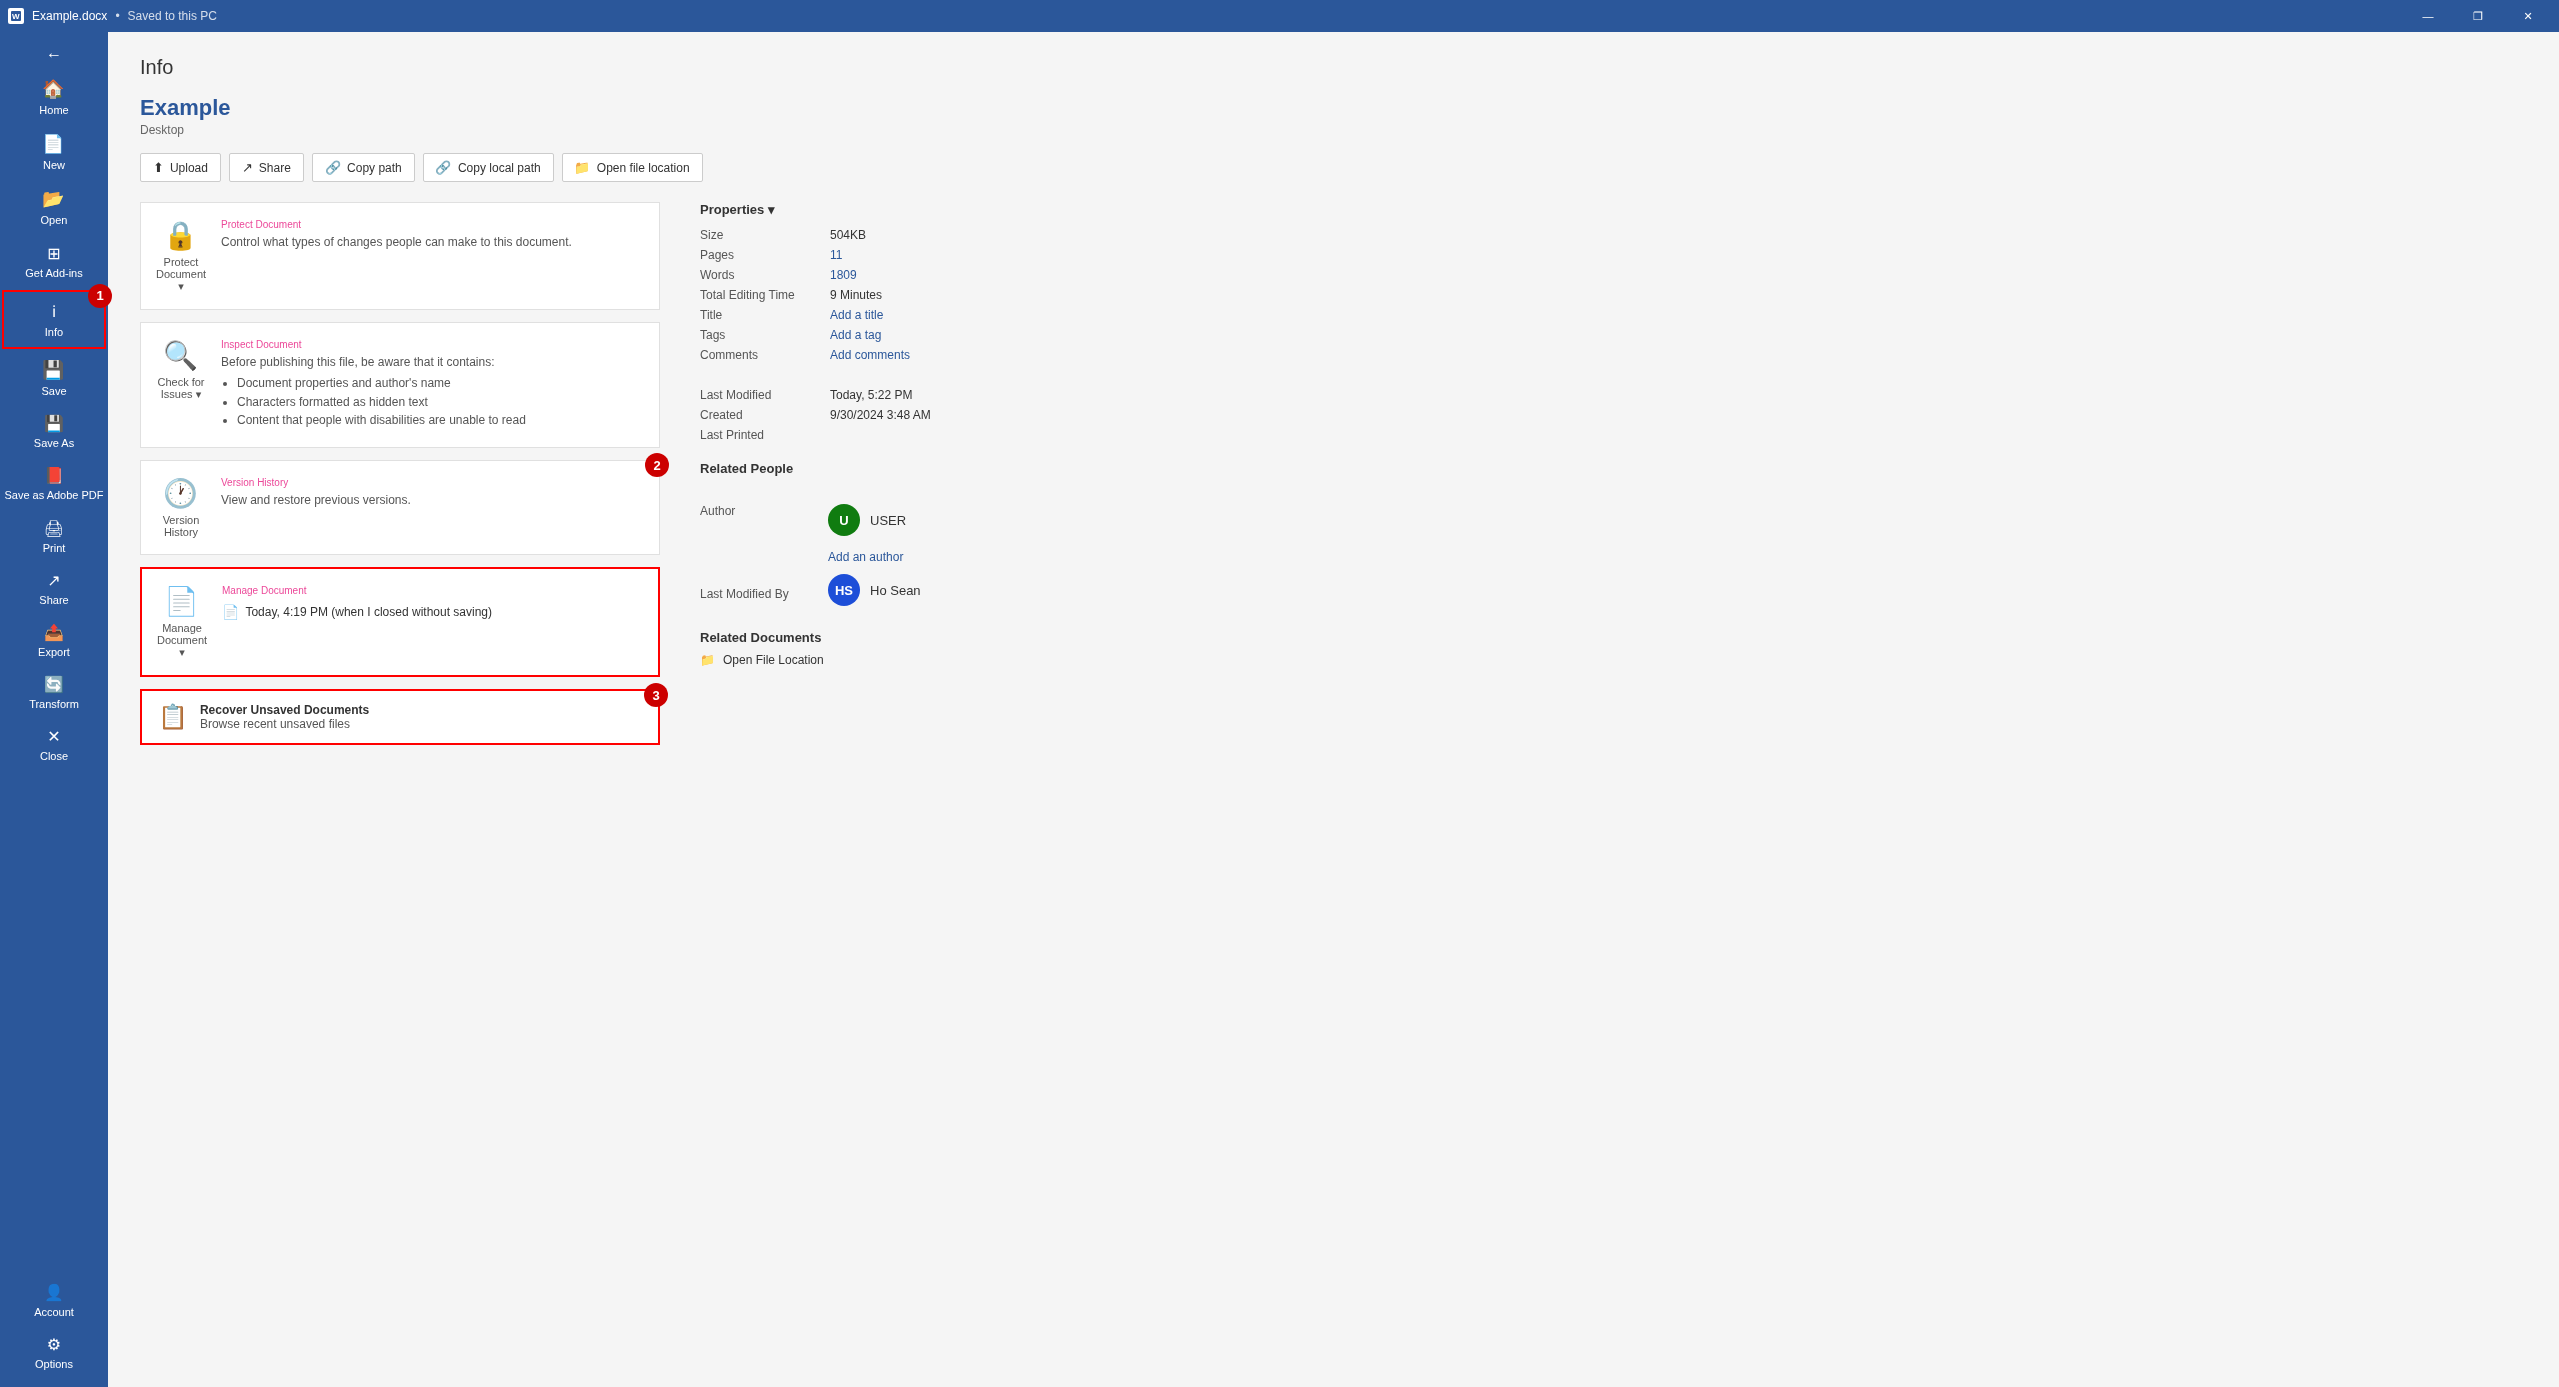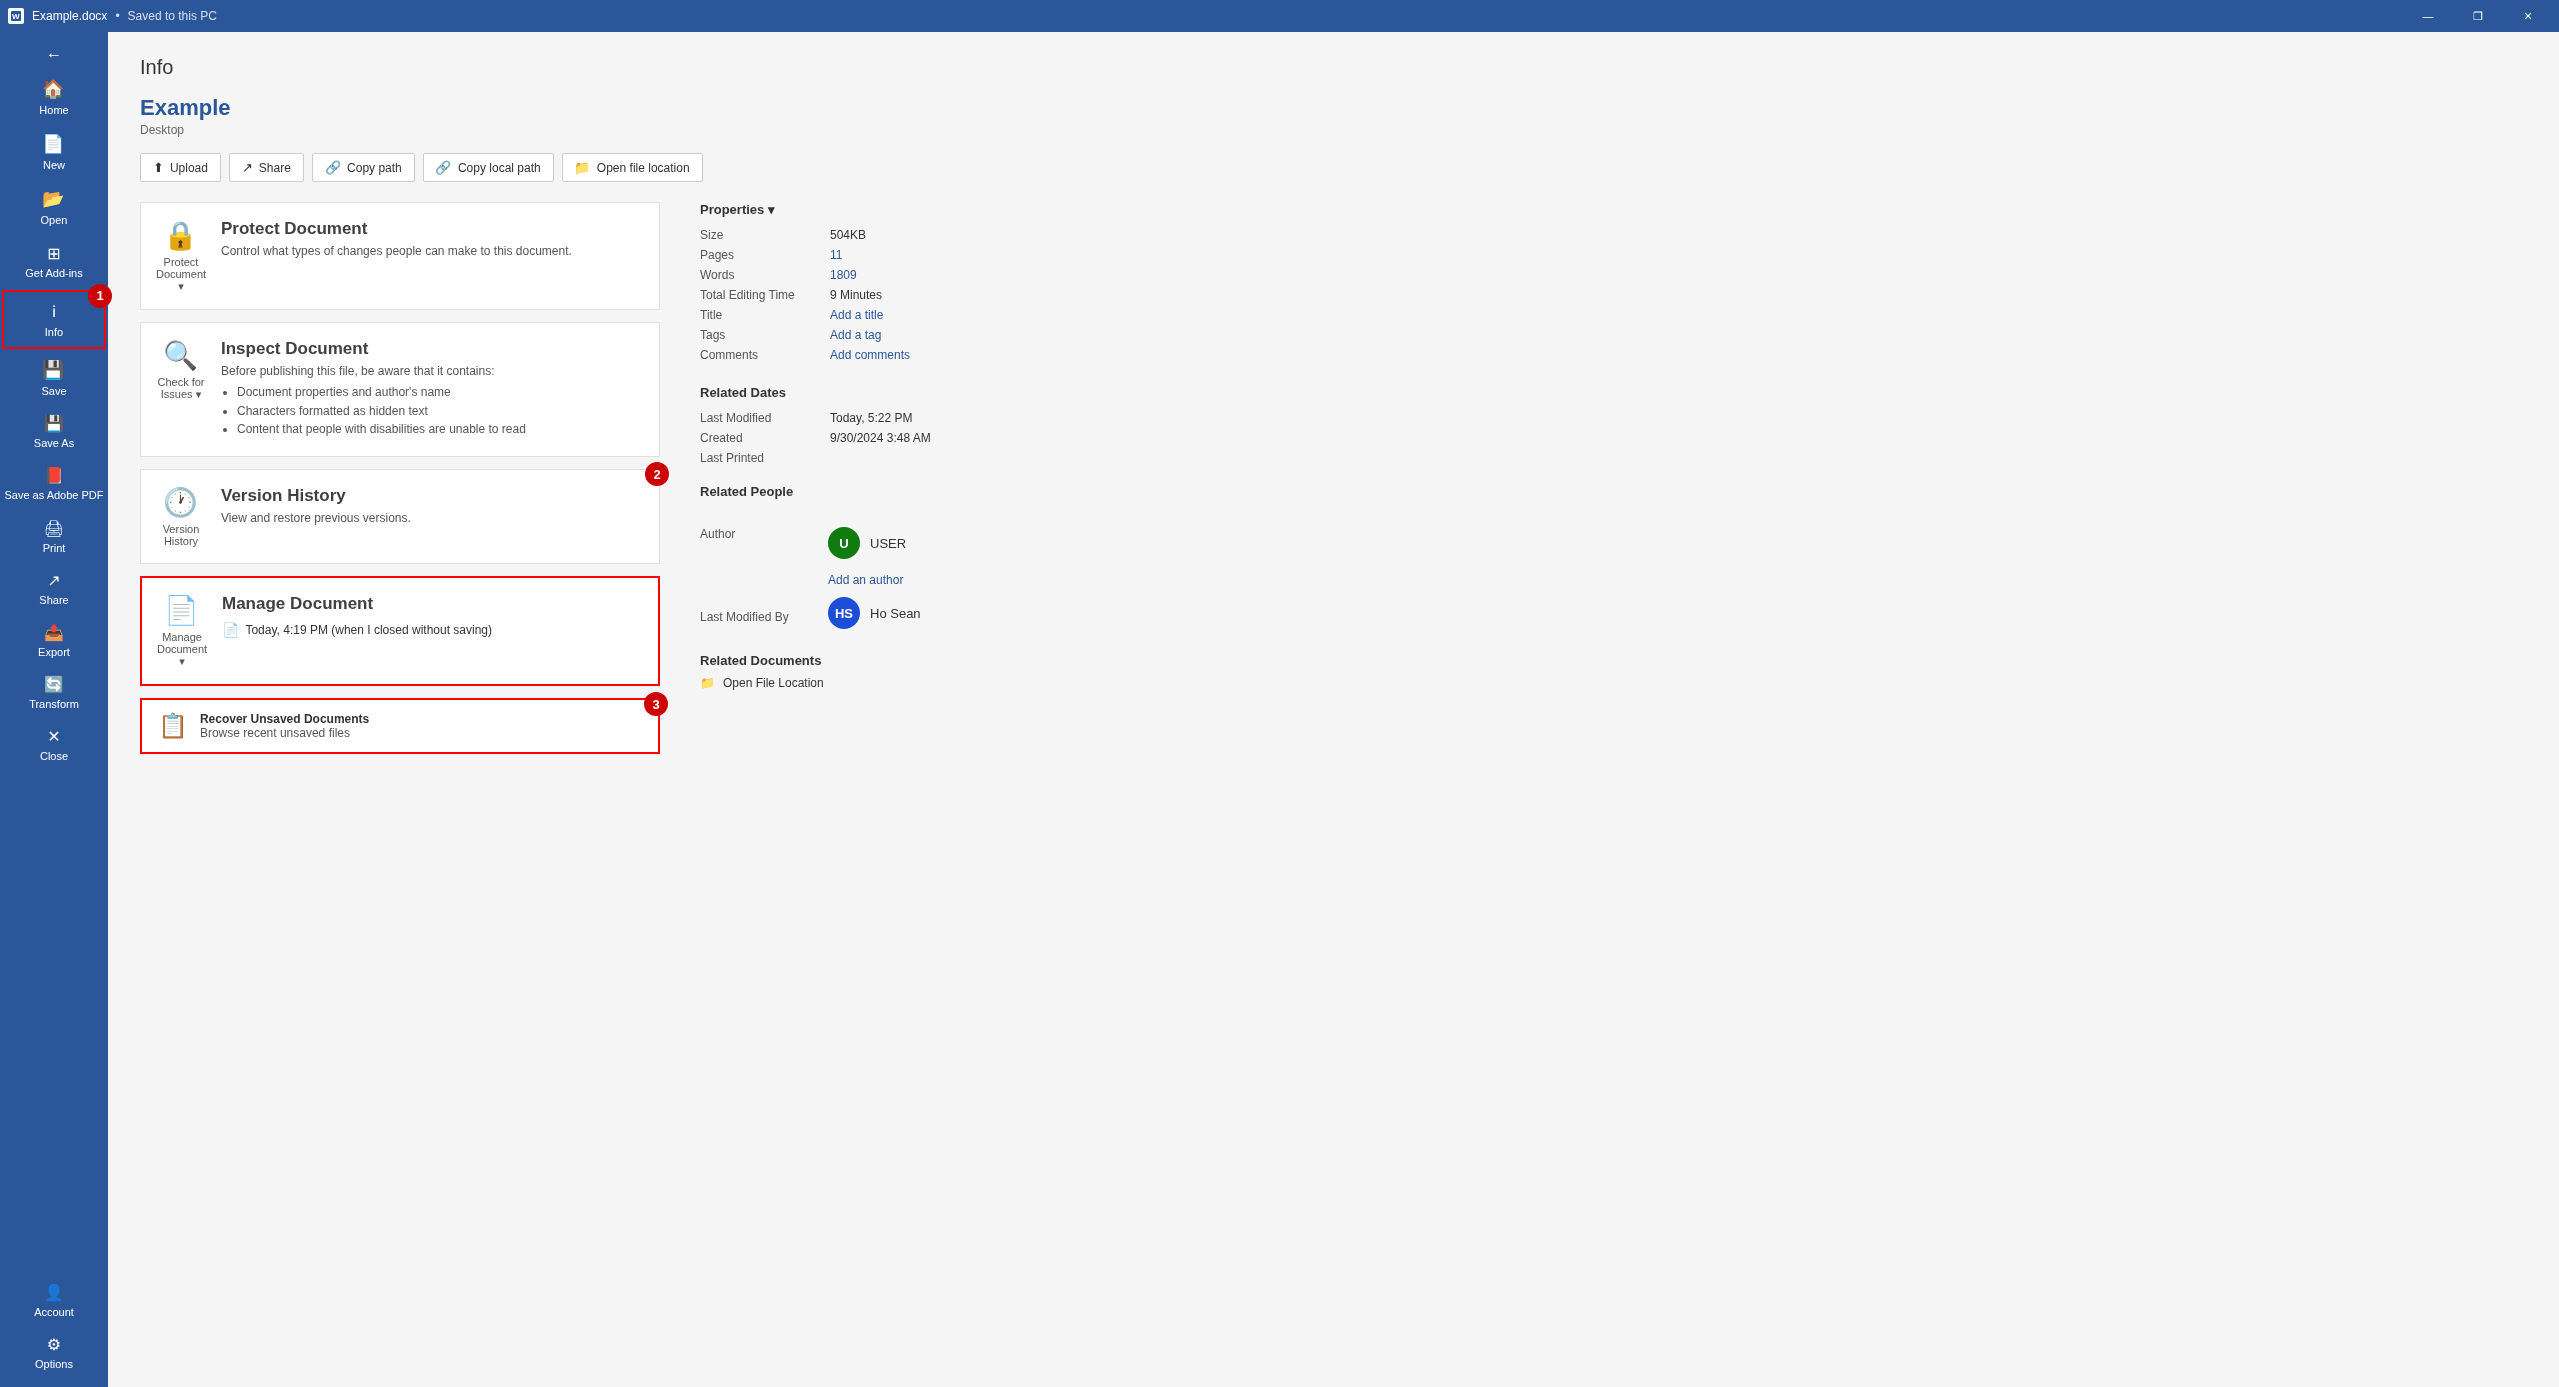--- a/index.html
+++ b/index.html
@@ -101,21 +101,21 @@
       display: flex;
       flex-direction: column;
       align-items: center;
       gap: 4px;
       font-size: 11px;
       color: #555;
       flex-shrink: 0;
     }
     .info-section .section-icon .big-icon { font-size: 28px; }
     .section-content { flex: 1; }
-    .section-title { font-size: 17px; font-weight: 700; color: #404040; margin-bottom: 4px; }
+    .section-title { font-size: 10px; font-weight: 400; color: #ec4899; margin-bottom: 4px; }
     .section-desc { font-size: 12px; color: #555; line-height: 1.4; }
     .section-desc ul { padding-left: 16px; margin-top: 4px; }
     .section-desc ul li { margin-bottom: 2px; }
 
     
     .recover-section {
       background: white;
       border: 2px solid #ff0000;
       padding: 12px 16px;
       display: flex;
@@ -428,21 +428,20 @@
                 <td class="add-val">Add a tag</td>
               </tr>
               <tr>
                 <td>Comments</td>
                 <td class="add-val">Add comments</td>
               </tr>
             </tbody>
           </table>
         </div>
 
-        <div class="section-header">Related Dates</div>
         <table class="prop-table" style="margin-bottom:16px;">
           <tbody>
             <tr>
               <td>Last Modified</td>
               <td>Today, 5:22 PM</td>
             </tr>
             <tr>
               <td>Created</td>
               <td>9/30/2024 3:48 AM</td>
             </tr>

